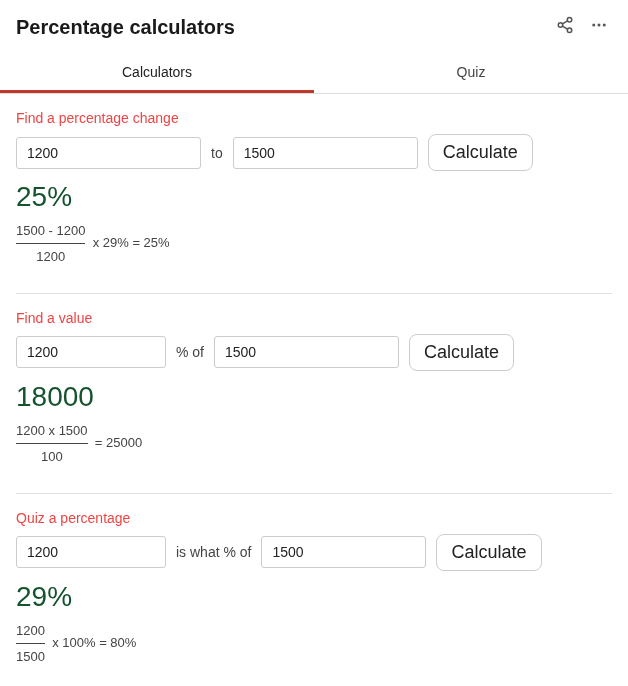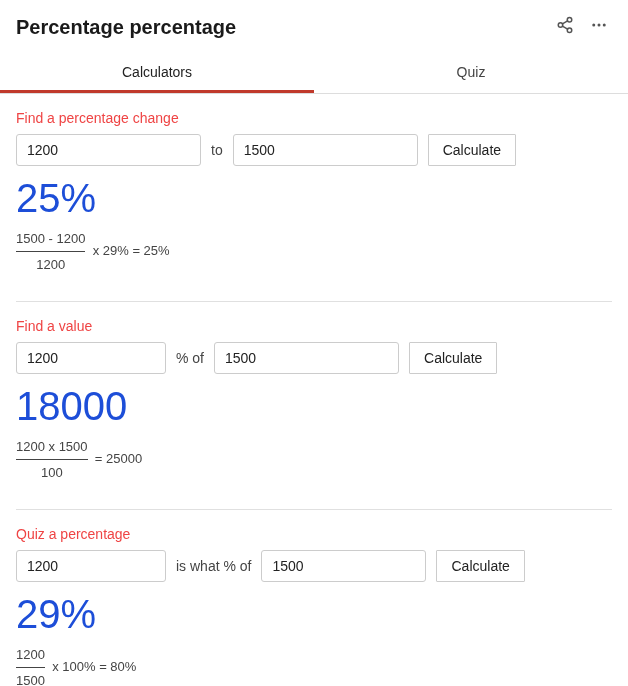--- a/index.html
+++ b/index.html
@@ -88,40 +88,40 @@
       border-radius: 3px;
       padding: 7px 10px;
       font-size: 14px;
       color: #222;
       outline: none;
     }
 
     .calc-btn {
       background: #fff;
       border: 1px solid #ccc;
-      border-radius: 1px;
+      border-radius: 8px;
       padding: 7px 14px;
-      font-size: 14px;
+      font-size: 18px;
       cursor: pointer;
       color: #222;
       white-space: nowrap;
     }
 
     .separator-text {
       font-size: 14px;
       color: #444;
       white-space: nowrap;
       text-align: center;
     }
 
     .result-large {
-      font-size: 40px;
+      font-size: 28px;
       font-weight: 300;
       margin: 10px 0 6px 0;
-      color: #1d4ed8;
+      color: #14532d;
     }
 
     .formula {
       font-size: 13px;
       color: #444;
       line-height: 1.8;
     }
 
     .fraction {
       display: inline-block;
@@ -157,21 +157,21 @@
     .section2-input2 { width: 185px; }
 
     
     .section3-input1 { width: 150px; }
     .section3-input2 { width: 165px; }
   </style>
 </head>
 <body>
 
 <div class="header">
-  <span class="page-title">Percentage percentage</span>
+  <span class="page-title">Percentage calculators</span>
   <div class="header-icons">
     <button class="icon-btn" title="Share">
       <svg width="18" height="18" viewBox="0 0 24 24" fill="none" stroke="currentColor" stroke-width="2" stroke-linecap="round" stroke-linejoin="round">
         <circle cx="18" cy="5" r="3"></circle>
           <circle cx="6" cy="12" r="3"></circle>
           <circle cx="18" cy="19" r="3"></circle>
         <line x1="8.59" y1="13.51" x2="15.42" y2="17.49"></line>
           <line x1="15.41" y1="6.51" x2="8.59" y2="10.49"></line>
       </svg>
     </button>

